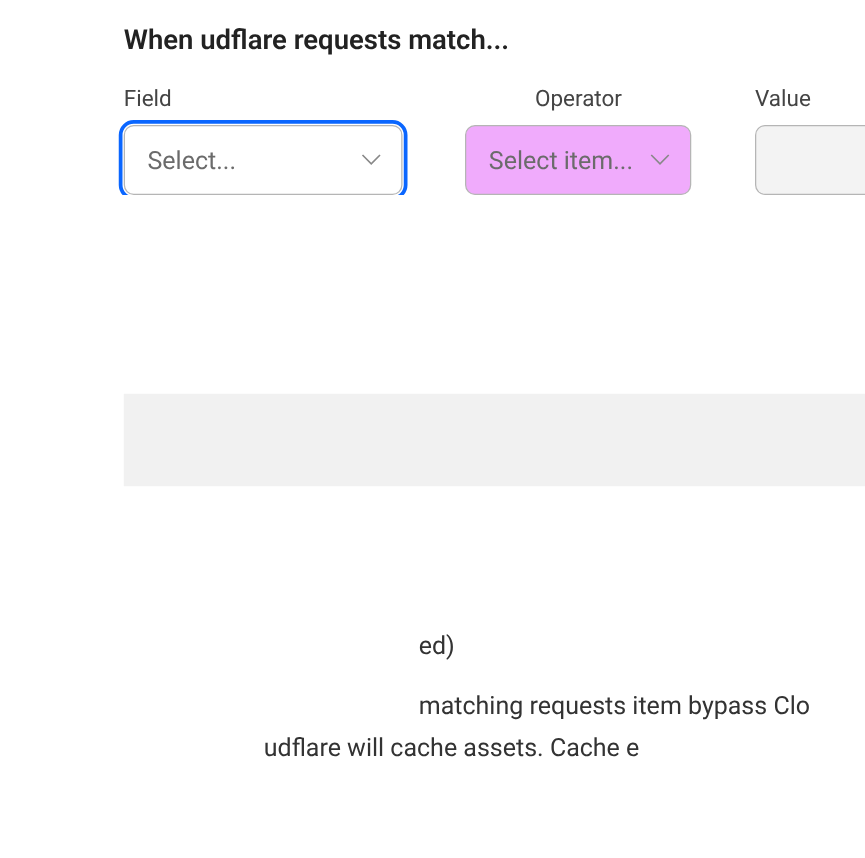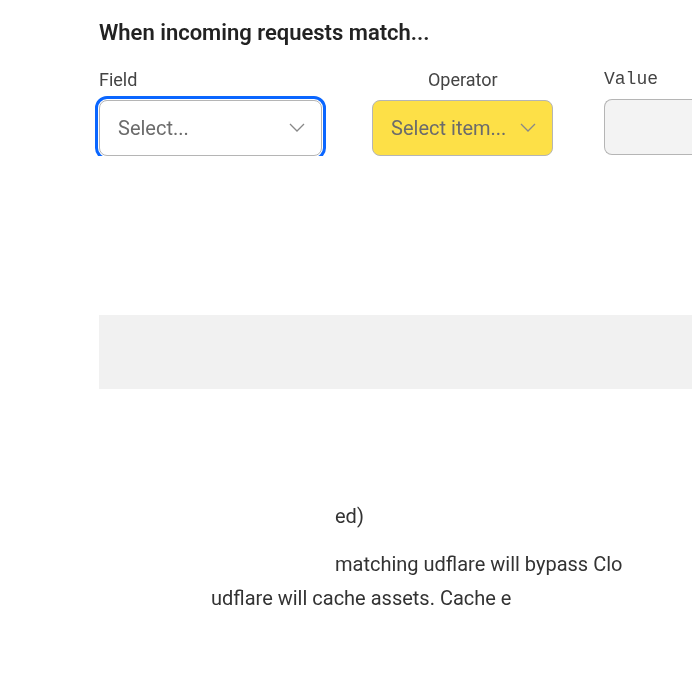--- a/index.html
+++ b/index.html
@@ -36,21 +36,21 @@
       margin-bottom: 10px;
     }
     .select-wrap {
       position: relative;
       height: 56px;
     }
     .select-box {
       height: 56px;
       border: 1px solid #b5b5b5;
       border-radius: 8px;
-      background: #fde047;
+      background: #f0abfc;
       display: flex;
       align-items: center;
       padding: 0 46px 0 18px;
       font-size: 20px;
       color: #6b6b6b;
       cursor: pointer;
       position: relative;
     }
     .select-box.focused {
       background: #ffffff;
@@ -61,21 +61,21 @@
       top: -4px;
       left: -4px;
       right: -4px;
       bottom: -4px;
       border: 3px solid #0a66ff;
       border-radius: 12px;
       pointer-events: none;
     }
     .field-col { width: 240px; }
     .operator-col { width: 240px; align-items: center; }
-    .value-col { min-width: 88px; font-family: Liberation Mono, monospace; }
+    .value-col { min-width: 88px; }
     .chevron {
       position: absolute;
       right: 16px;
       top: 50%;
       transform: translateY(-50%);
       pointer-events: none;
     }
     .chevron svg {
       display: block;
     }
@@ -135,21 +135,21 @@
       white-space: nowrap;
     }
     .partial-line3 {
       margin-left: 112px;
       white-space: nowrap;
     }
   </style>
 </head>
 <body>
 
-<div class="heading">When incoming requests match...</div>
+<div class="heading">When udflare requests match...</div>
 
 <div class="row">
 
   <div class="field-group field-col">
     <div class="label">Field</div>
     <div class="select-wrap">
       <div class="focus-ring"></div>
       <div class="select-box focused">
         <span>Select...</span>
         <span class="chevron">
@@ -191,15 +191,15 @@
     <div class="select-wrap">
       <div class="value-input"></div>
     </div>
   </div>
 
 </div>
 
 <div class="behind-content">
   <div class="grey-block"></div>
   <div class="partial-text partial-line1">ed)</div>
-  <div class="partial-text partial-line2">matching udflare will bypass Clo</div>
+  <div class="partial-text partial-line2">matching requests item bypass Clo</div>
   <div class="partial-text partial-line3">udflare will cache assets. Cache e</div>
 </div>
 
 </body></html>

